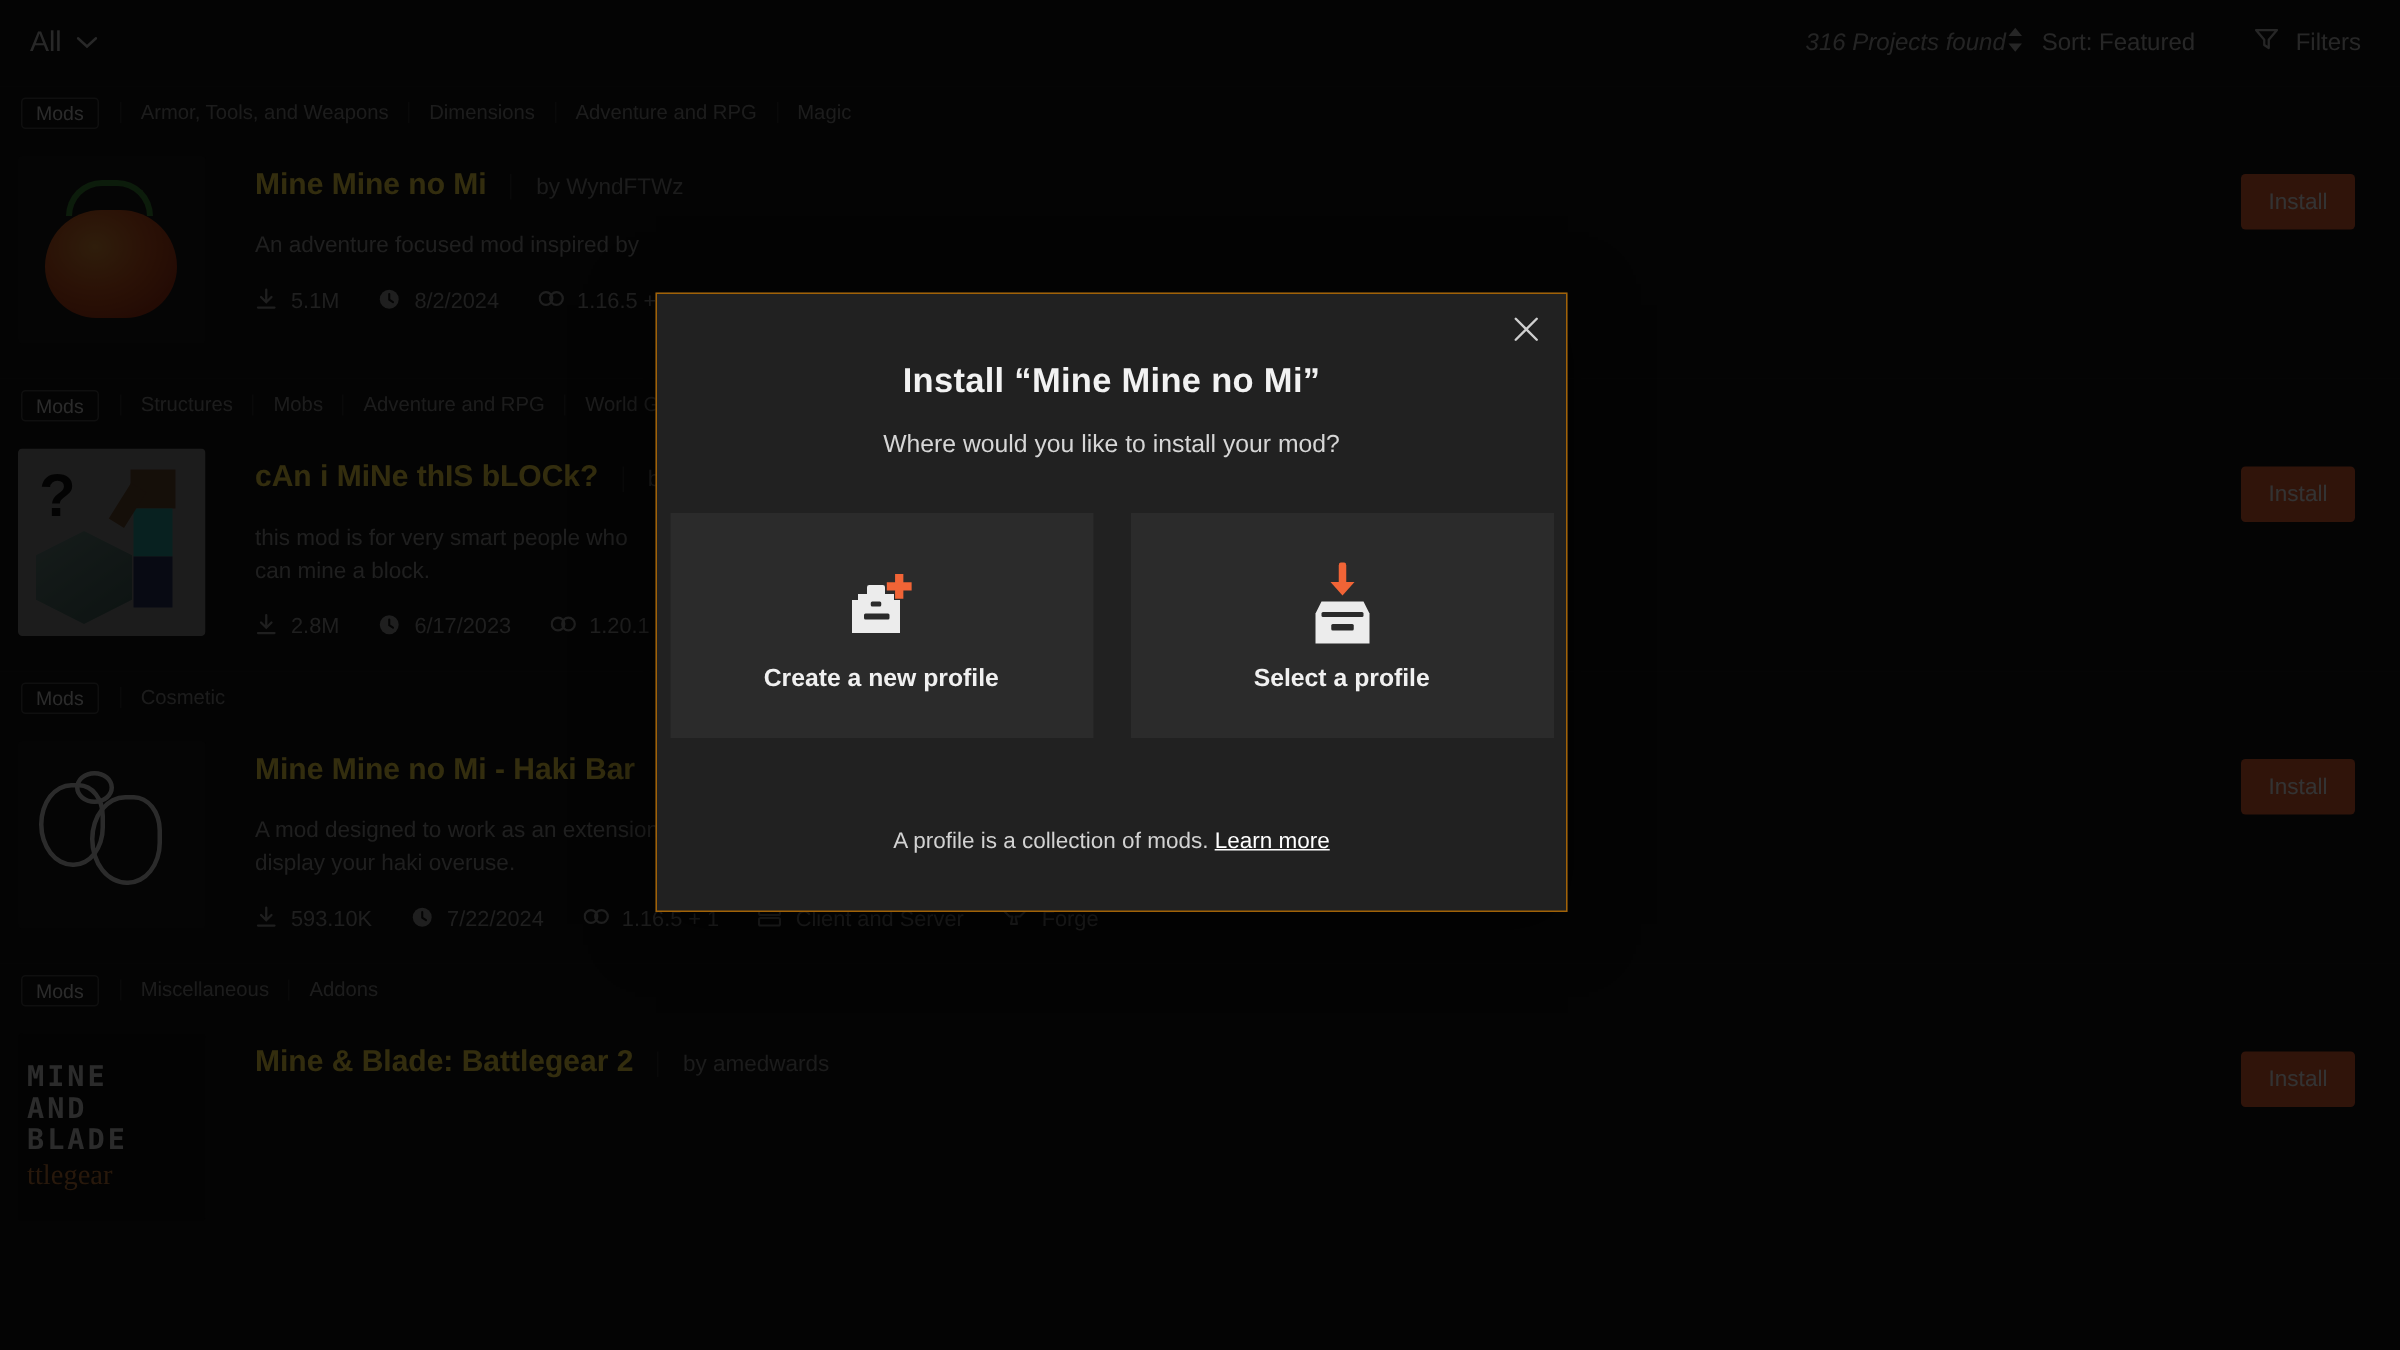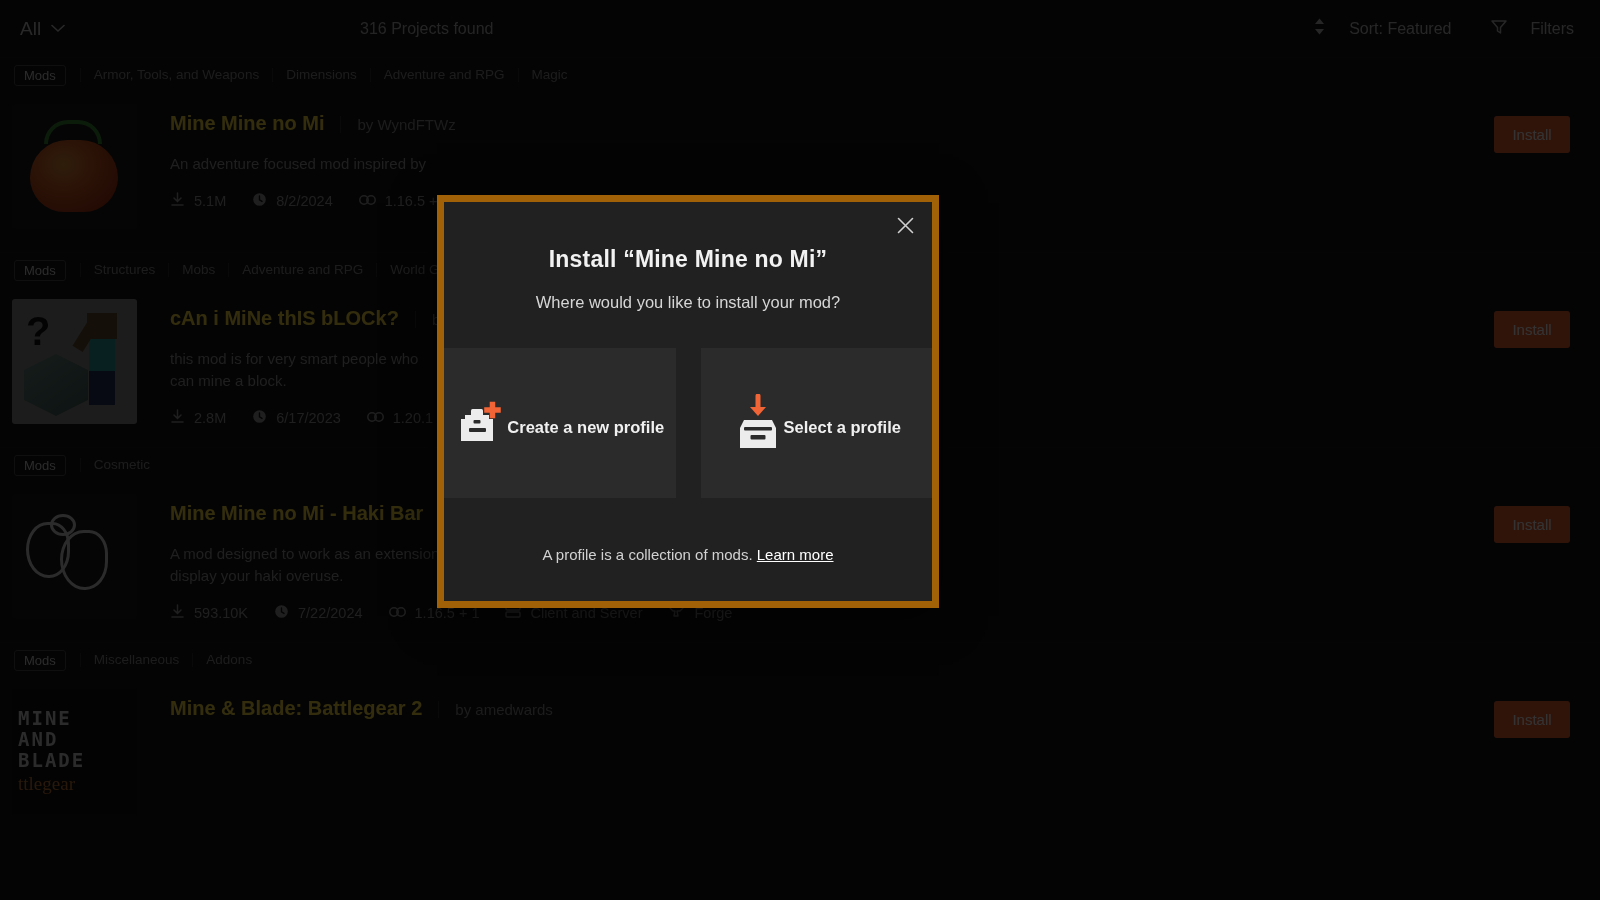--- a/index.html
+++ b/index.html
@@ -20,23 +20,23 @@
   .topbar {
     position:absolute; top:0; left:0; right:0; height:58px;
     display:flex; align-items:center;
     background:#141414;
     border-bottom:1px solid #1d1d1d;
   }
   .topbar-left { display:flex; align-items:center; gap:10px; padding-left:20px; width:360px; }
   .all-label { font-size:19px; color:#c9c9c9; }
   .chev { width:14px; height:9px; position:relative; }
   .chev svg { display:block; }
-  .topbar-center { flex:1; text-align:left; font-size:16px; color:#b5b5b5; }
+  .topbar-center { flex:1; text-align:right; font-size:16px; color:#b5b5b5;font-style:italic; }
   .topbar-right { display:flex; align-items:center; gap:40px; padding-right:26px; }
-  .tb-item { display:flex; align-items:center; gap:23px; font-size:16px; color:#c1c1c1; }
+  .tb-item { display:flex; align-items:center; gap:11px; font-size:16px; color:#c1c1c1; }
 
   
   .rows { position:absolute; top:58px; left:0; right:0; bottom:0; }
   .tagbar {
     display:flex; align-items:center; gap:0px;
     padding:0 0 0 14px; height:34px;
     font-size:13.5px; color:#8d8d8d;
   }
   .tag-pill {
     border:1px solid #4a4a4a; border-radius:3px;
@@ -109,42 +109,42 @@
 
   
   #dim {
     position:absolute; inset:0; background:rgba(0,0,0,0.80);
     z-index:50;
   }
 
   
   #modal {
     position:absolute; z-index:60;
-    left:437px; top:195px; width:502px; height:413px;
-    background:#212121; border:7px solid #a16207;
+    left:437px; top:195px; width:608px; height:413px;
+    background:#212121; border:1px solid #a16207;
     box-shadow:0 8px 40px rgba(0,0,0,0.6);
   }
   .modal-close {
     position:absolute; right:12px; top:8px;
     width:30px; height:30px; display:flex; align-items:center; justify-content:center;
     cursor:pointer;
   }
   .modal-title {
     margin-top:44px; text-align:center; font-size:23px;
     font-weight:bold; color:#f2f2f2; letter-spacing:0.2px;
   }
   .modal-sub {
     margin-top:20px; text-align:center; font-size:16.5px; color:#d6d6d6;
   }
   .choices {
     margin-top:36px; display:flex; justify-content:center; gap:25px;
   }
   .choice {
     width:282px; height:150px; background:#2b2b2b;
-    display:flex; flex-direction:row; align-items:center;
+    display:flex; flex-direction:column; align-items:center;
     justify-content:center; cursor:pointer;
   }
   .choice .ic { height:62px; display:flex; align-items:center; justify-content:center; }
   .choice .lbl { margin-top:8px; font-size:16.5px; font-weight:bold; color:#f0f0f0; }
   .modal-foot {
     position:absolute; left:0; right:0; bottom:38px;
     text-align:center; font-size:15px; color:#d2d2d2;
   }
   .modal-foot a { color:#ffffff; text-decoration:underline; cursor:pointer; }
 </style>

